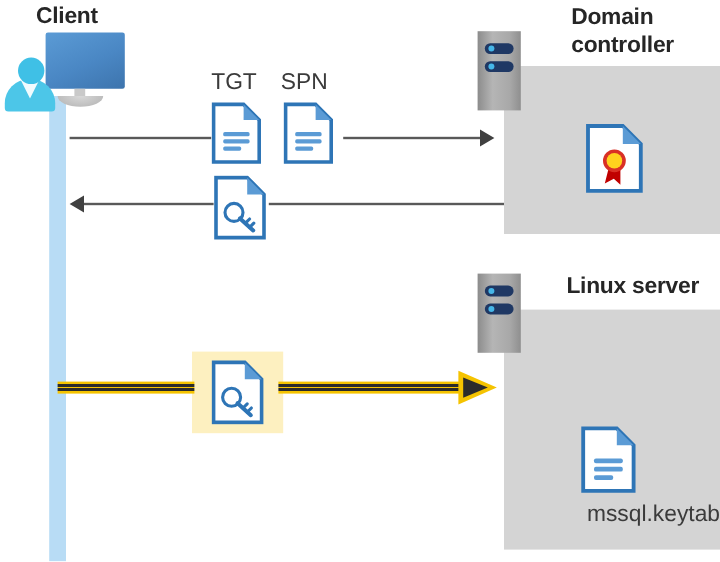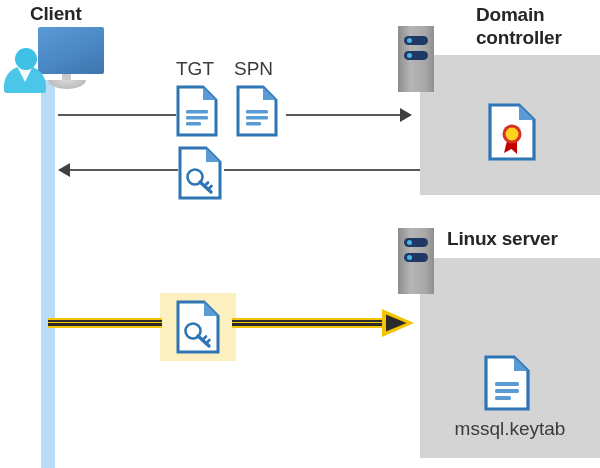--- a/index.html
+++ b/index.html
@@ -23,21 +23,21 @@
   .title {
     font-weight: bold;
     color: #262626;
     font-size: 19px;
     line-height: 23px;
     letter-spacing: -0.2px;
     white-space: pre-line;
   }
   #client-title { left: 30px; top: 2px; }
   #dc-title { left: 455px; top: 3px; margin-left: 21px; }
-  #linux-title { left: 447px; top: 227px; }
+  #linux-title { left: 472px; top: 227px; }
 
   
   #client-lifeline {
     left: 41px; top: 80px;
     width: 14px; height: 388px;
     background: #b8dcf5;
   }
 
   
   .panel { background: #d4d4d4; }
@@ -148,21 +148,21 @@
   .icon-label {
     color: #3b3b3b;
     font-size: 19px;
     line-height: 21px;
   }
   #tgt-label { left: 176px; top: 58px; text-align: right; }
   #spn-label { left: 234px; top: 58px; text-align: right; }
   #keytab-label {
     left: 420px; top: 418px;
     width: 180px;
-    text-align: center;
+    text-align: right;
     color: #3b3b3b;
     font-size: 19px;
   }
 
   
   #tgt-doc { left: 176px; top: 85px; }
   #spn-doc { left: 236px; top: 85px; }
   #ticket-doc-1 { left: 178px; top: 146px; }
   #ticket-doc-2 { left: 176px; top: 300px; }
   #cert-doc { left: 488px; top: 103px; }

